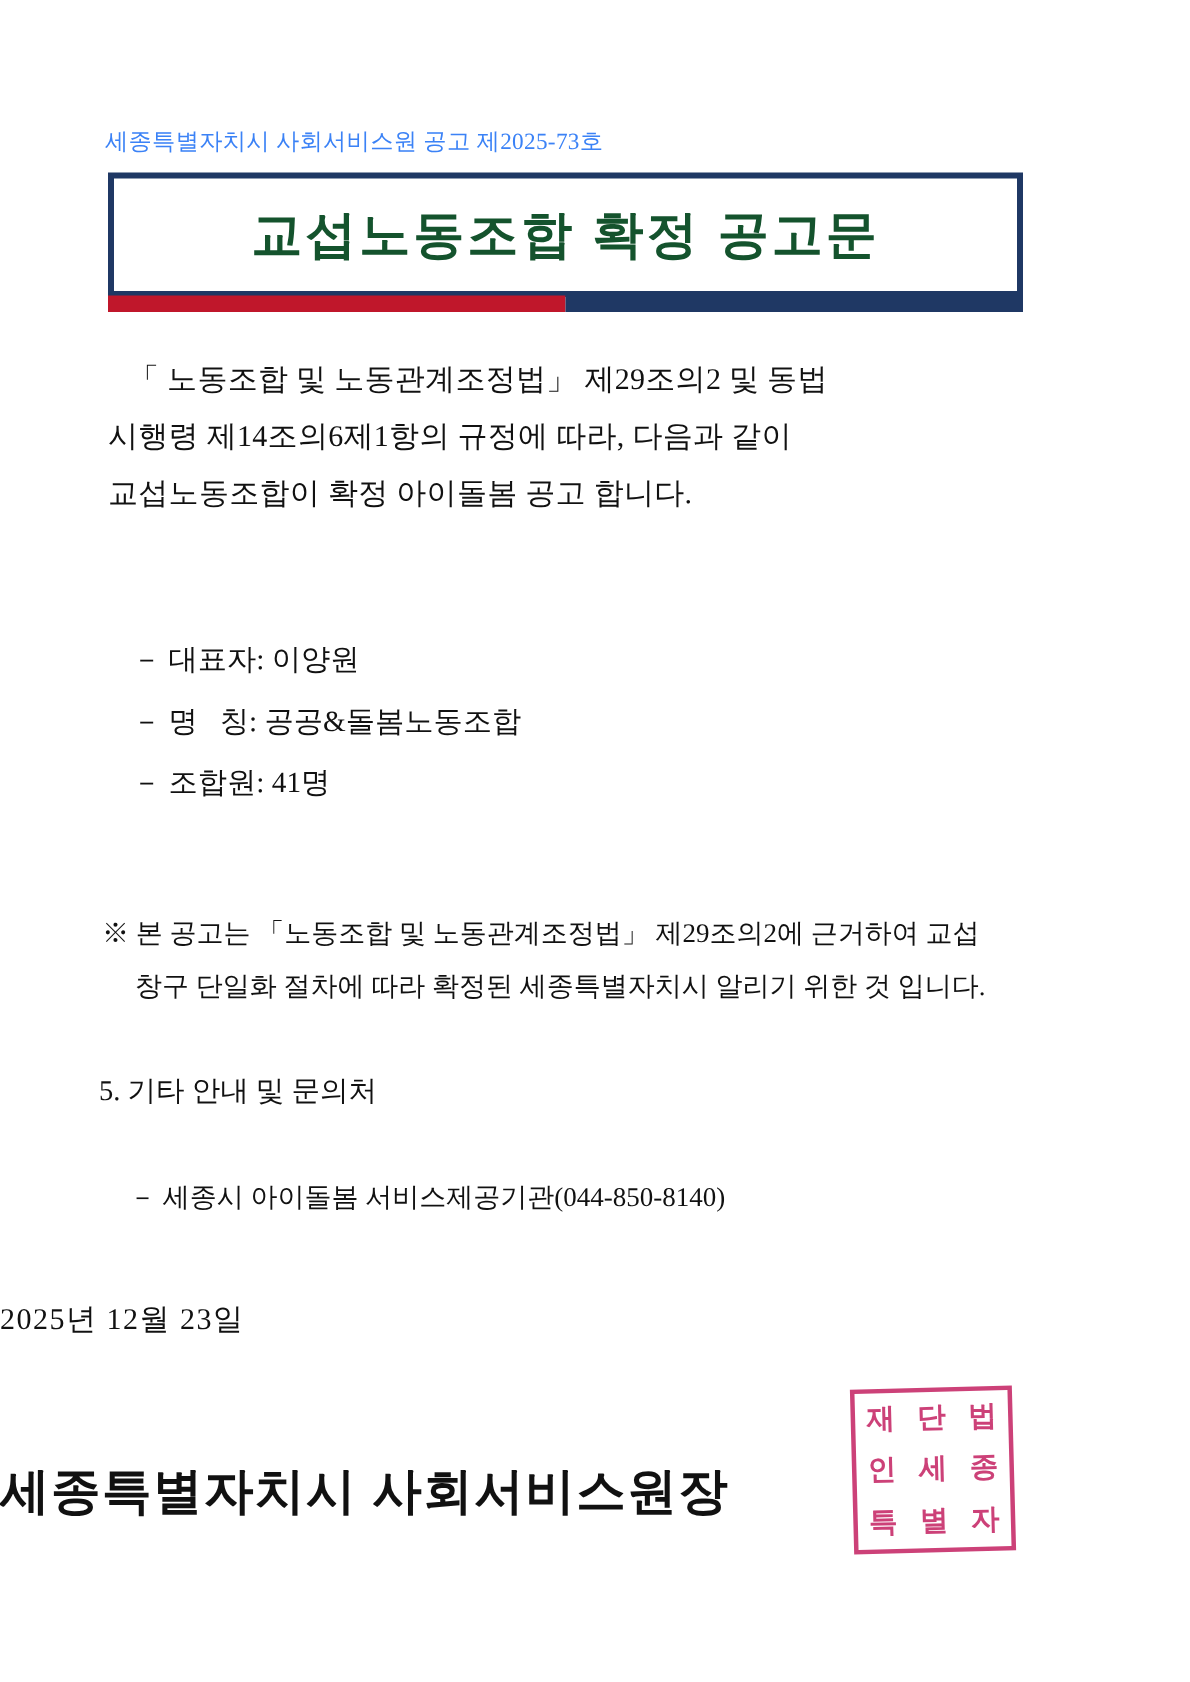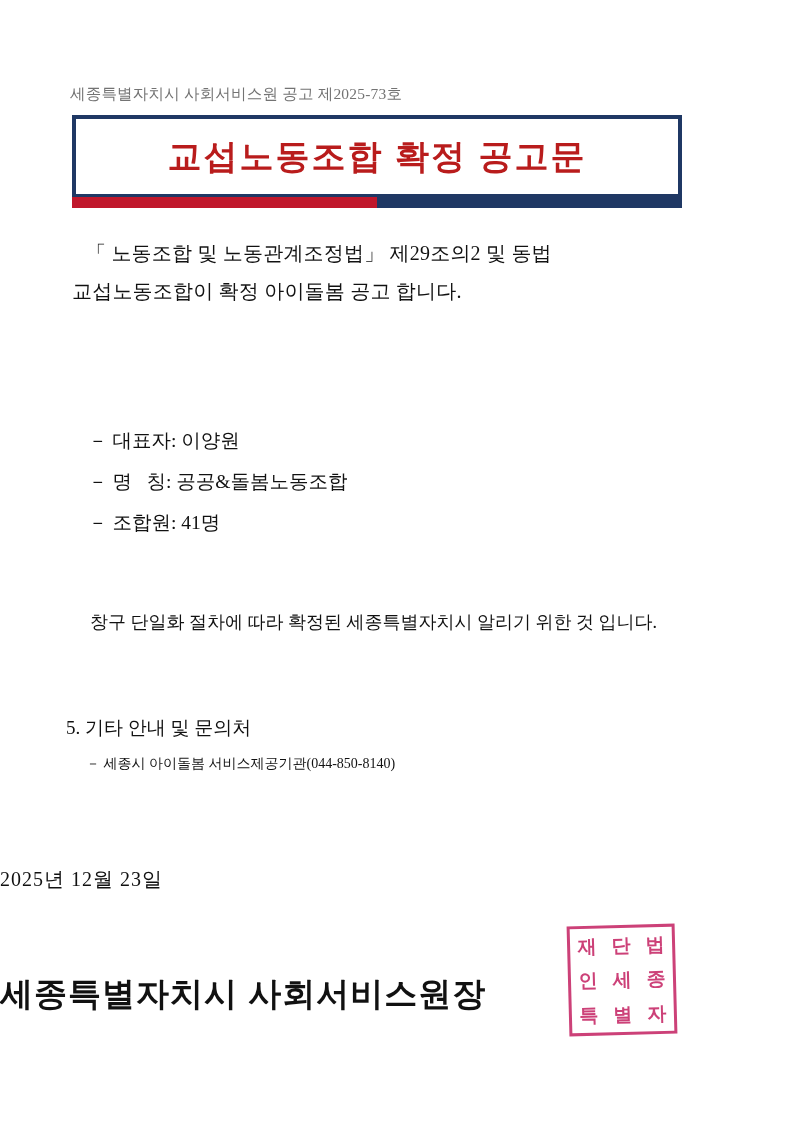--- a/index.html
+++ b/index.html
@@ -24,21 +24,21 @@
     padding: 0;
   }
 
   
   .doc-number {
     position: absolute;
     top: 84px;
     left: 70px;
     font-size: 15.5px;
     letter-spacing: 0.2px;
-    color: #737373;
+    color: #3b82f6;
     white-space: nowrap;
   }
 
   
   .title-banner {
     position: absolute;
     top: 115px;
     left: 72px;
     width: 610px;
     height: 93px;
@@ -75,21 +75,21 @@
     top: 0;
     width: 100%;
     height: 83px;
     display: flex;
     align-items: center;
     justify-content: center;
     font-family: "Liberation Sans", "DejaVu Sans", sans-serif;
     font-weight: bold;
     font-size: 34px;
     letter-spacing: 2px;
-    color: #b91c1c;
+    color: #14532d;
   }
 
   
   .intro {
     position: absolute;
     top: 234px;
     left: 72px;
     width: 640px;
     font-size: 20px;
     line-height: 38px;
@@ -122,21 +122,22 @@
   .section3 {
     position: absolute;
     top: 710px;
     left: 66px;
     width: 660px;
     font-size: 19px;
     line-height: 36px;
   }
   .section3 .sub {
     padding-left: 20px;
-    font-size: 14px;
+    font-size: 18px;
+    margin-top: 34px;
   }
 
   .date {
     position: absolute;
     top: 866px;
     left: 0;
     width: 100%;
     text-align: left;
     font-size: 20px;
     letter-spacing: 1px;
@@ -190,30 +191,32 @@
 
   <div class="title-banner">
     <div class="banner-bar"></div>
     <div class="banner-accent-left"></div>
     <div class="banner-accent-right"></div>
     <div class="banner-title">교섭노동조합 확정 공고문</div>
   </div>
 
   <div class="intro">
     <div class="l1">「 노동조합 및 노동관계조정법」 제29조의2 및 동법</div>
+    <div class="l2">시행령 제14조의6제1항의 규정에 따라, 다음과 같이</div>
     <div class="l3">교섭노동조합이 확정 아이돌봄 공고 합니다.</div>
   </div>
 
   <div class="items">
     <div class="item">－ 대표자: 이양원</div>
     <div class="item">－ 명   칭: 공공&amp;돌봄노동조합</div>
     <div class="item">－ 조합원: 41명</div>
   </div>
 
   <div class="note">
+    <div class="l1">※ 본 공고는 「노동조합 및 노동관계조정법」 제29조의2에 근거하여 교섭</div>
     <div class="l2">창구 단일화 절차에 따라 확정된 세종특별자치시 알리기 위한 것 입니다.</div>
   </div>
 
   <div class="section3">
     <div>5. 기타 안내 및 문의처</div>
     <div class="sub">－ 세종시 아이돌봄 서비스제공기관(044-850-8140)</div>
   </div>
 
   <div class="date">2025년   12월   23일</div>
 

